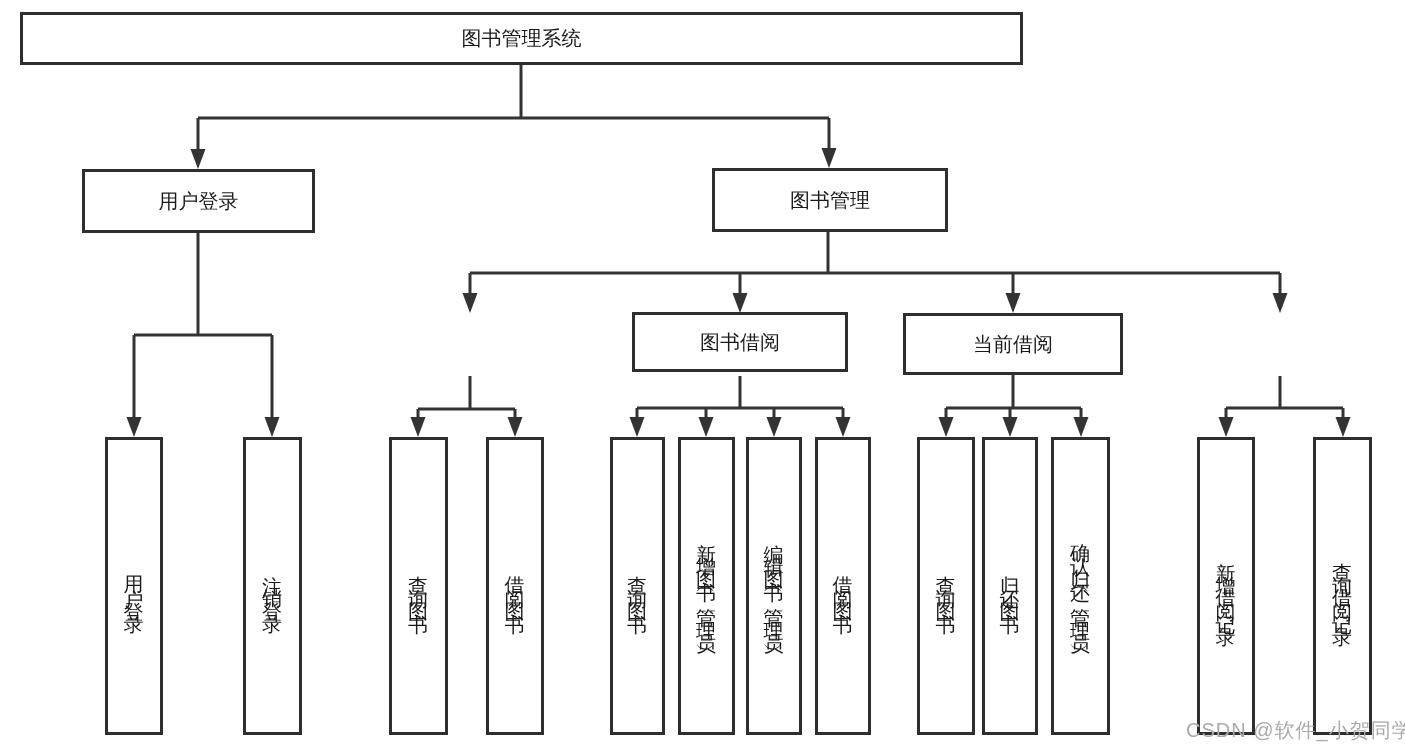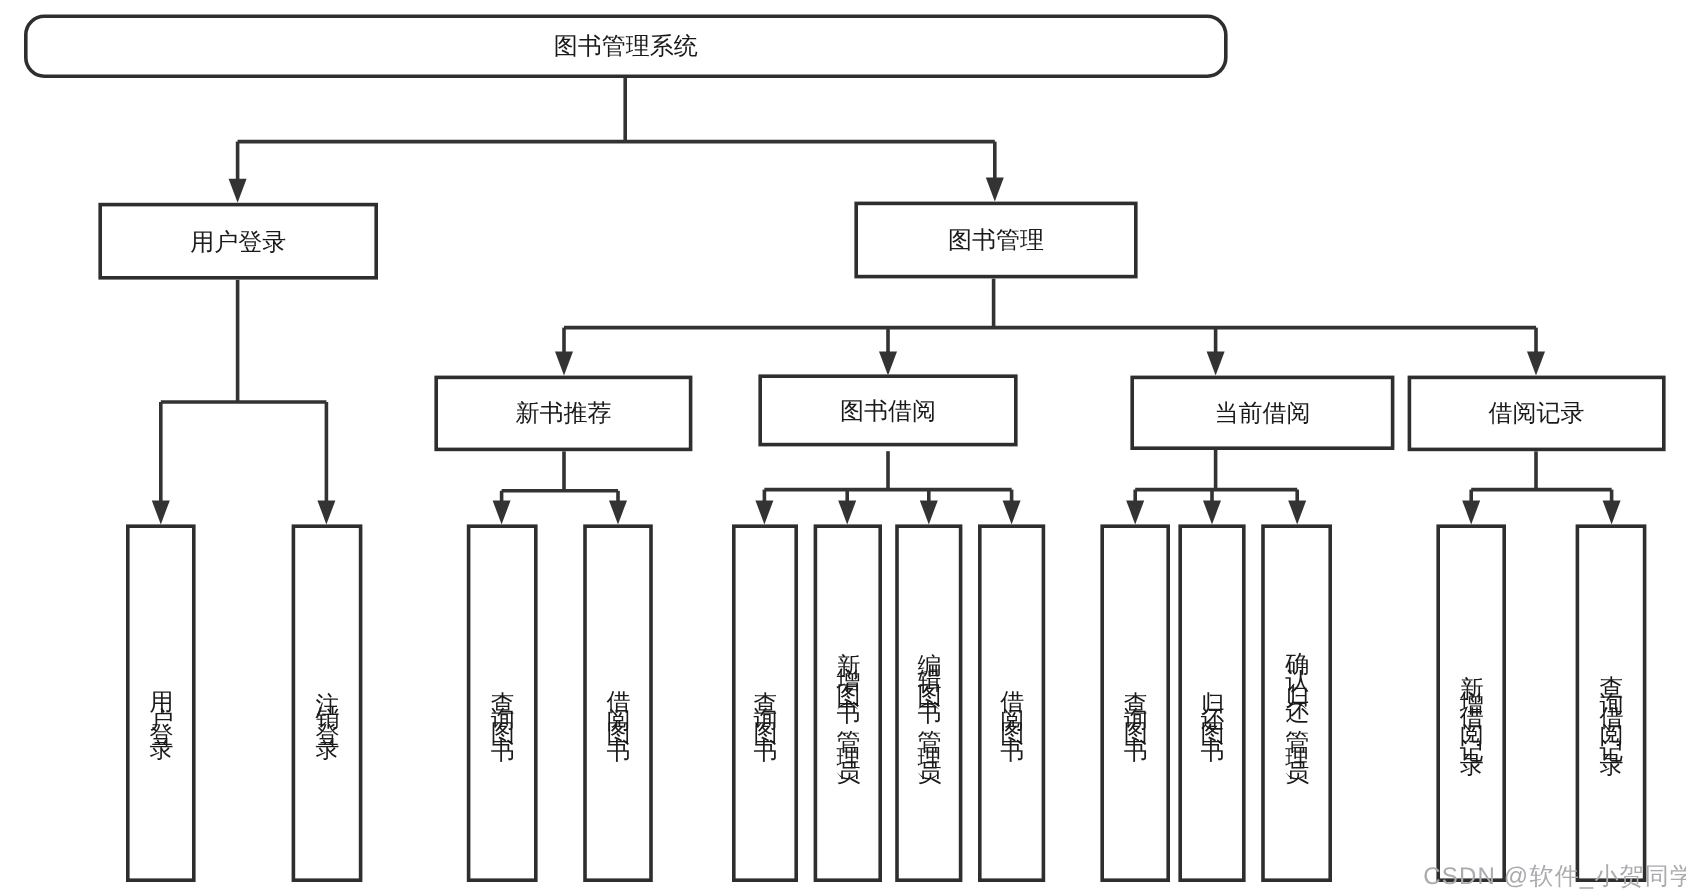--- a/index.html
+++ b/index.html
@@ -109,42 +109,36 @@
       <polygon points="774,437 766.5,417 781.5,417"></polygon>
       <polygon points="843,437 835.5,417 850.5,417"></polygon>
       <polygon points="946,437 938.5,417 953.5,417"></polygon>
       <polygon points="1010,437 1002.5,417 1017.5,417"></polygon>
       <polygon points="1081,437 1073.5,417 1088.5,417"></polygon>
       <polygon points="1226,437 1218.5,417 1233.5,417"></polygon>
       <polygon points="1343,437 1335.5,417 1350.5,417"></polygon>
     </g>
   </svg>
 
-  <div class="node" style="left:20px;top:12px;width:1003px;height:53px;border-radius:17px;">
+  <div class="node" style="left:20px;top:12px;width:1003px;height:53px;">
     <span>图书管理系统</span>
   </div>
 
   <div class="node" style="left:82px;top:169px;width:233px;height:64px;">
     <span>用户登录</span>
   </div>
   <div class="node" style="left:712px;top:168px;width:236px;height:64px;">
     <span>图书管理</span>
   </div>
 
-  <div class="node" style="left:362px;top:313px;width:215px;height:63px;">
-    <span>新书推荐</span>
-  </div>
   <div class="node" style="left:632px;top:312px;width:216px;height:60px;">
     <span>图书借阅</span>
   </div>
-  <div class="node" style="left:903px;top:313px;width:220px;height:62px;margin-left:39px;">
+  <div class="node" style="left:903px;top:313px;width:220px;height:62px;">
     <span>当前借阅</span>
-  </div>
-  <div class="node" style="left:1173px;top:313px;width:215px;height:63px;">
-    <span>借阅记录</span>
   </div>
 
   <div class="node leaf" style="left:105px;top:437px;width:58px;height:298px;">
     <span class="vtext">用户登录</span>
   </div>
   <div class="node leaf" style="left:243px;top:437px;width:59px;height:298px;">
     <span class="vtext">注销登录</span>
   </div>
 
   <div class="node leaf" style="left:389px;top:437px;width:59px;height:298px;">

